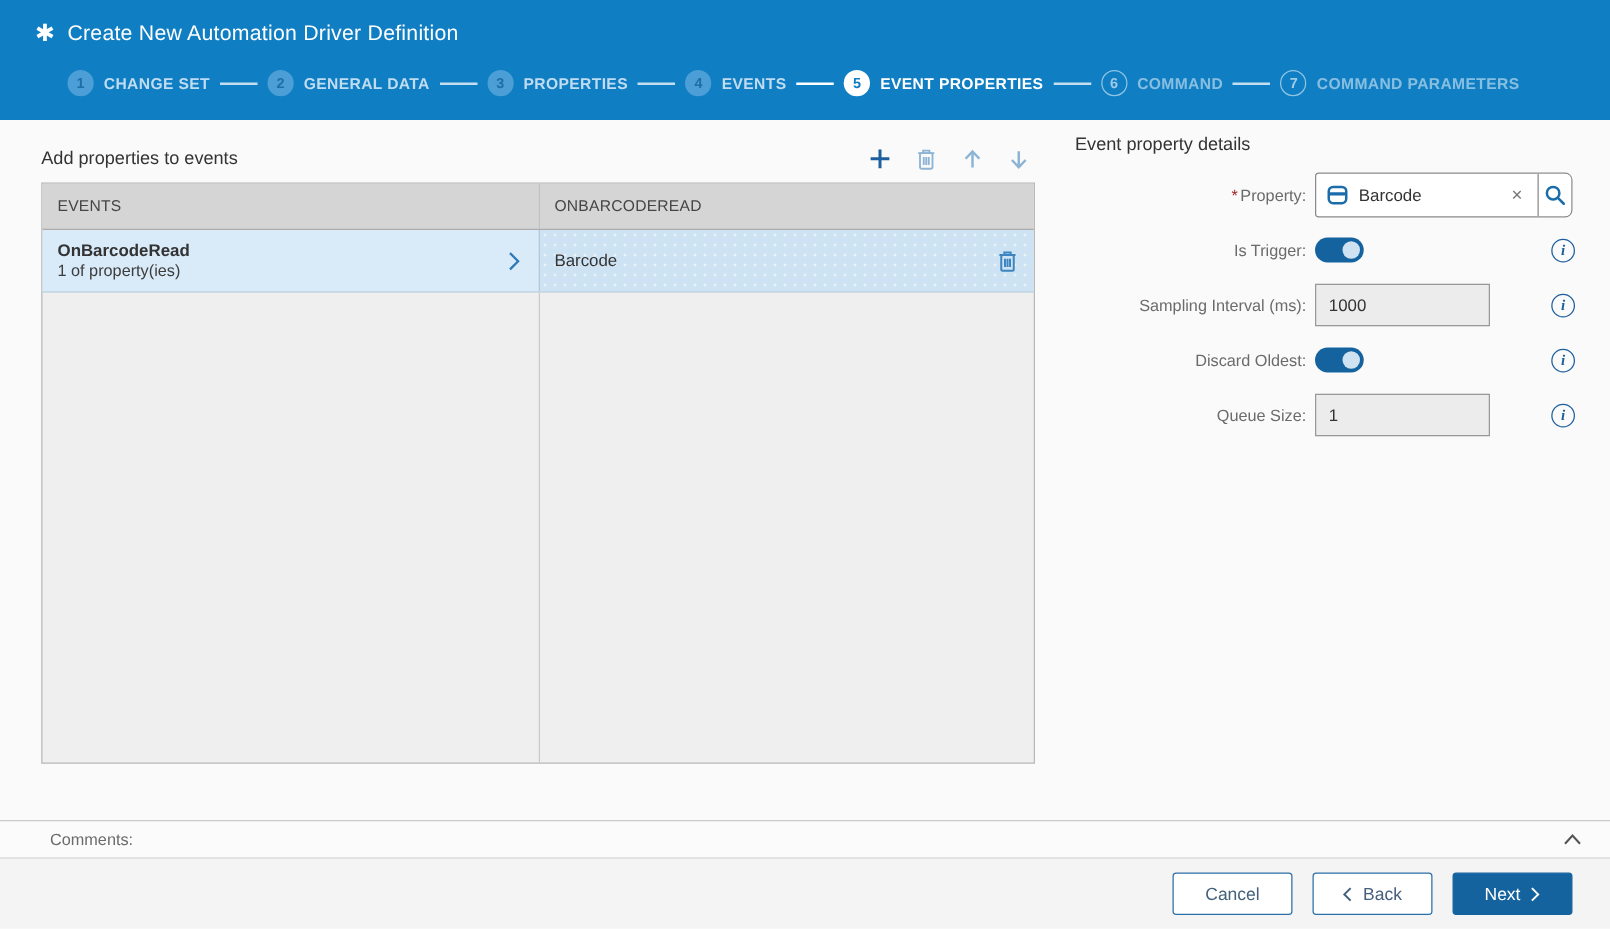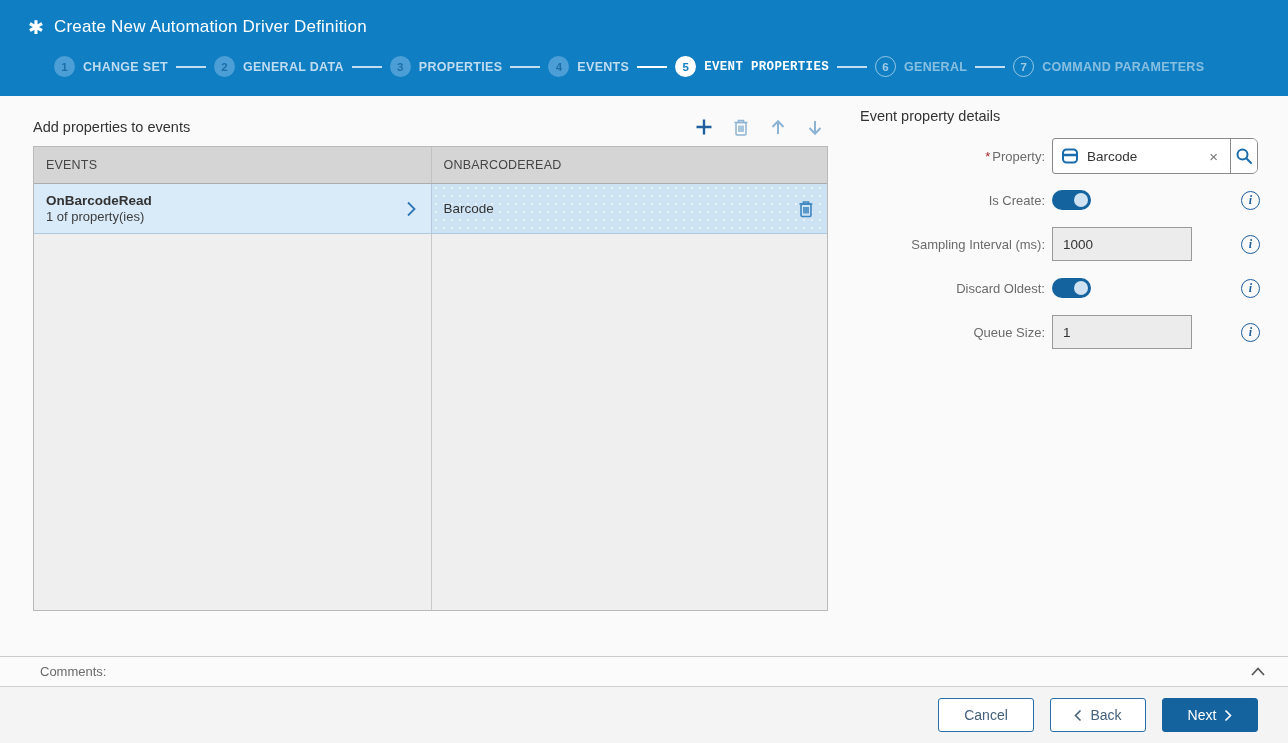--- a/index.html
+++ b/index.html
@@ -22,21 +22,21 @@
   .step { display:flex; align-items:center; gap:8px; }
   .step-circle {
     width:21px; height:21px; border-radius:50%;
     display:flex; align-items:center; justify-content:center;
     font-size:11.5px; font-weight:700; flex:0 0 auto;
   }
   .step-label { font-size:12.5px; letter-spacing:.3px; white-space:nowrap;font-weight:bold; }
   .step.done .step-circle { background:#4c9ed6; color:#1e6ea9; }
   .step.done .step-label { color:#c0dcf1; }
   .step.active .step-circle { background:#ffffff; color:#0f7ec3; }
-  .step.active .step-label { color:#ffffff; font-weight:700;font-family:Liberation Mono, monospace; }
+  .step.active .step-label { color:#ffffff; font-weight:700; }
   .step.future .step-circle { background:transparent; border:1.5px solid rgba(255,255,255,.55); color:rgba(255,255,255,.6); }
   .step.future .step-label { color:rgba(255,255,255,.5); }
   .step-connector { width:30px; height:2px; background:rgba(255,255,255,.75); margin:0 8px; }
   
   .content { position:relative; height:560px; background:#fafafa; }
   .left-panel { position:absolute; left:33px; top:12px; width:795px; }
   .list-header { display:flex; align-items:center; justify-content:space-between; height:38px; padding-bottom:0; }
   .section-title { font-size:14.5px; color:#333; }
   .toolbar { display:flex; align-items:center; gap:15px; padding-right:2px; }
   .tool-btn { width:22px; height:22px; display:flex; align-items:center; justify-content:center; cursor:pointer; background:none; border:none; }
@@ -149,21 +149,21 @@
       <span class="step-label">EVENTS</span>
     </div>
     <div class="step-connector" style="background:#ffffff"></div>
     <div class="step active">
       <span class="step-circle">5</span>
       <span class="step-label">EVENT PROPERTIES</span>
     </div>
     <div class="step-connector"></div>
     <div class="step future">
       <span class="step-circle">6</span>
-      <span class="step-label">GENERAL</span>
+      <span class="step-label">COMMAND</span>
     </div>
     <div class="step-connector"></div>
     <div class="step future">
       <span class="step-circle">7</span>
       <span class="step-label">COMMAND PARAMETERS</span>
     </div>
   </div>
 </div>
 
 <div class="content">
@@ -249,21 +249,21 @@
         <button class="combo-search">
           <svg width="18" height="18" viewBox="0 0 18 18" fill="none" stroke="#1b6cab" stroke-width="2">
               <circle cx="7.5" cy="7.5" r="5"></circle>
               <path d="M11.3 11.3 L16 16" stroke-linecap="round"></path>
             </svg>
         </button>
       </div>
     </div>
 
     <div class="field-row">
-      <span class="field-label">Is Create:</span>
+      <span class="field-label">Is Trigger:</span>
       <button class="toggle" aria-checked="true"></button>
       <button class="info-icon">i</button>
     </div>
 
     <div class="field-row">
       <span class="field-label">Sampling Interval (ms):</span>
       <input class="text-input" value="1000" style="">
       <button class="info-icon">i</button>
     </div>
 

